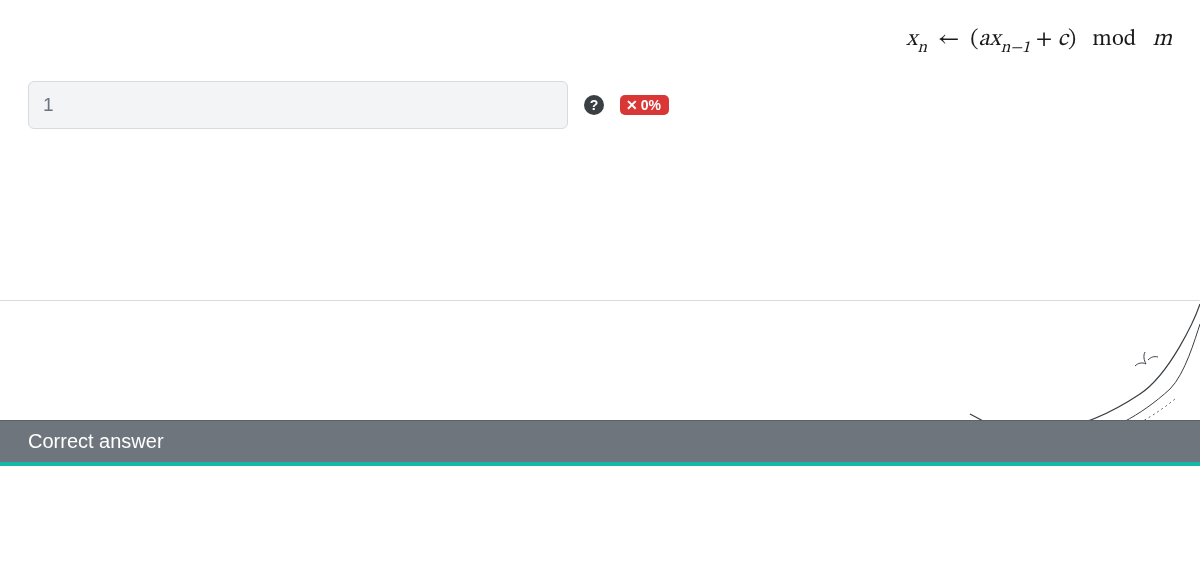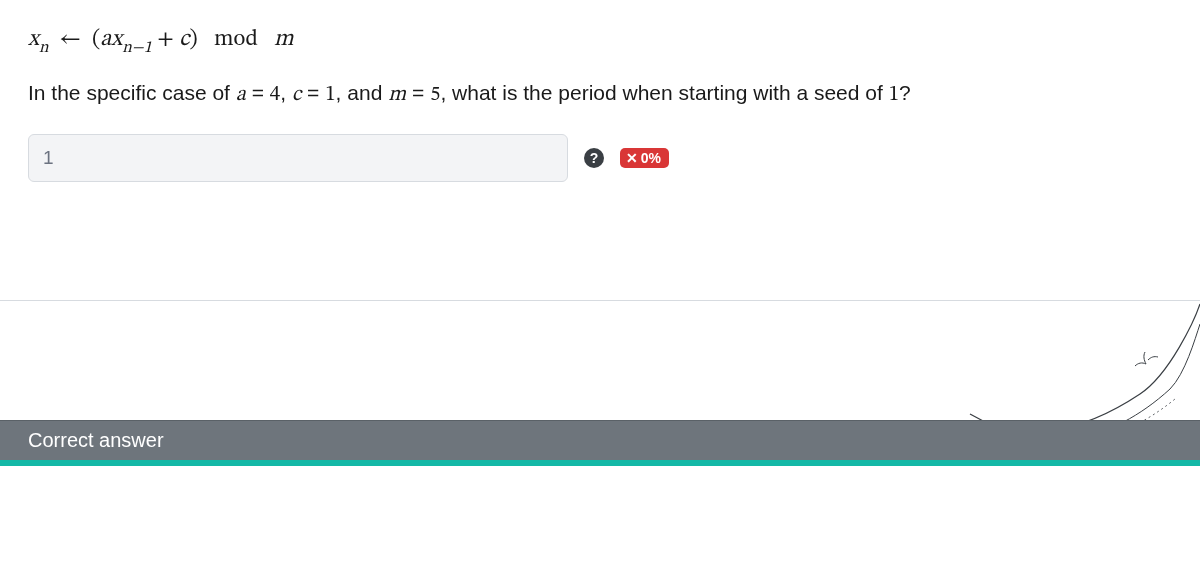--- a/index.html
+++ b/index.html
@@ -15,21 +15,21 @@
     overflow: hidden;
   }
   .content {
     padding: 24px 28px 0 28px;
   }
   .q-line1 {
     font-size: 21px;
     margin-bottom: 22px;
   }
   .formula {
-    text-align: left;
+    text-align: right;
     font-family: "Cambria Math", "STIX Two Math", "Latin Modern Math", serif;
     font-size: 23px;
     margin-bottom: 24px;
   }
   .formula .sub { font-size: 0.72em; vertical-align: sub; position: relative; top: 0.1em; }
   .formula .mi { font-style: italic; }
   .q-line2 {
     font-size: 21px;
     margin-bottom: 26px;
   }
@@ -87,21 +87,21 @@
     left: 0; right: 0;
     top: 420px;
     height: 46px;
     background: #6e757c;
     color: #fff;
     display: flex;
     align-items: center;
     padding-left: 28px;
     font-size: 20px;
     border-top: 1px solid #5a6167;
-    border-bottom: 6px solid #14b8a6;
+    border-bottom: 4px solid #14b8a6;
   }
   .scribble {
     position: absolute;
     right: 0;
     bottom: 120px;
     width: 240px;
     height: 160px;
     pointer-events: none;
   }
 </style>
@@ -111,23 +111,20 @@
 <div class="content">
 
   <div class="formula">
     <span class="mi">x</span><span class="sub mi">n</span>
     &nbsp;←&nbsp;
     (<span class="mi">a</span><span class="mi">x</span><span class="sub mi">n−1</span>&nbsp;+&nbsp;<span class="mi">c</span>)
     &nbsp;&nbsp;mod&nbsp;&nbsp;
     <span class="mi">m</span>
   </div>
 
-  <div class="q-line2">
-    <span>In the specific case of </span><span class="math">a</span> = <span class="num">4</span>, <span class="math">c</span> = <span class="num">1</span>, and <span class="math">m</span> = <span class="num">5</span><span>, what is the period when starting with a seed of </span><span class="num">1</span><span>?</span>
-  </div>
 
   <div class="answer-row">
     <input class="answer-input" type="text" disabled="" value="1" style="">
     <span class="help-icon">?</span>
     <span class="score-badge">
       <span class="x">✕</span>
       <span>0%</span>
     </span>
   </div>
 </div>

